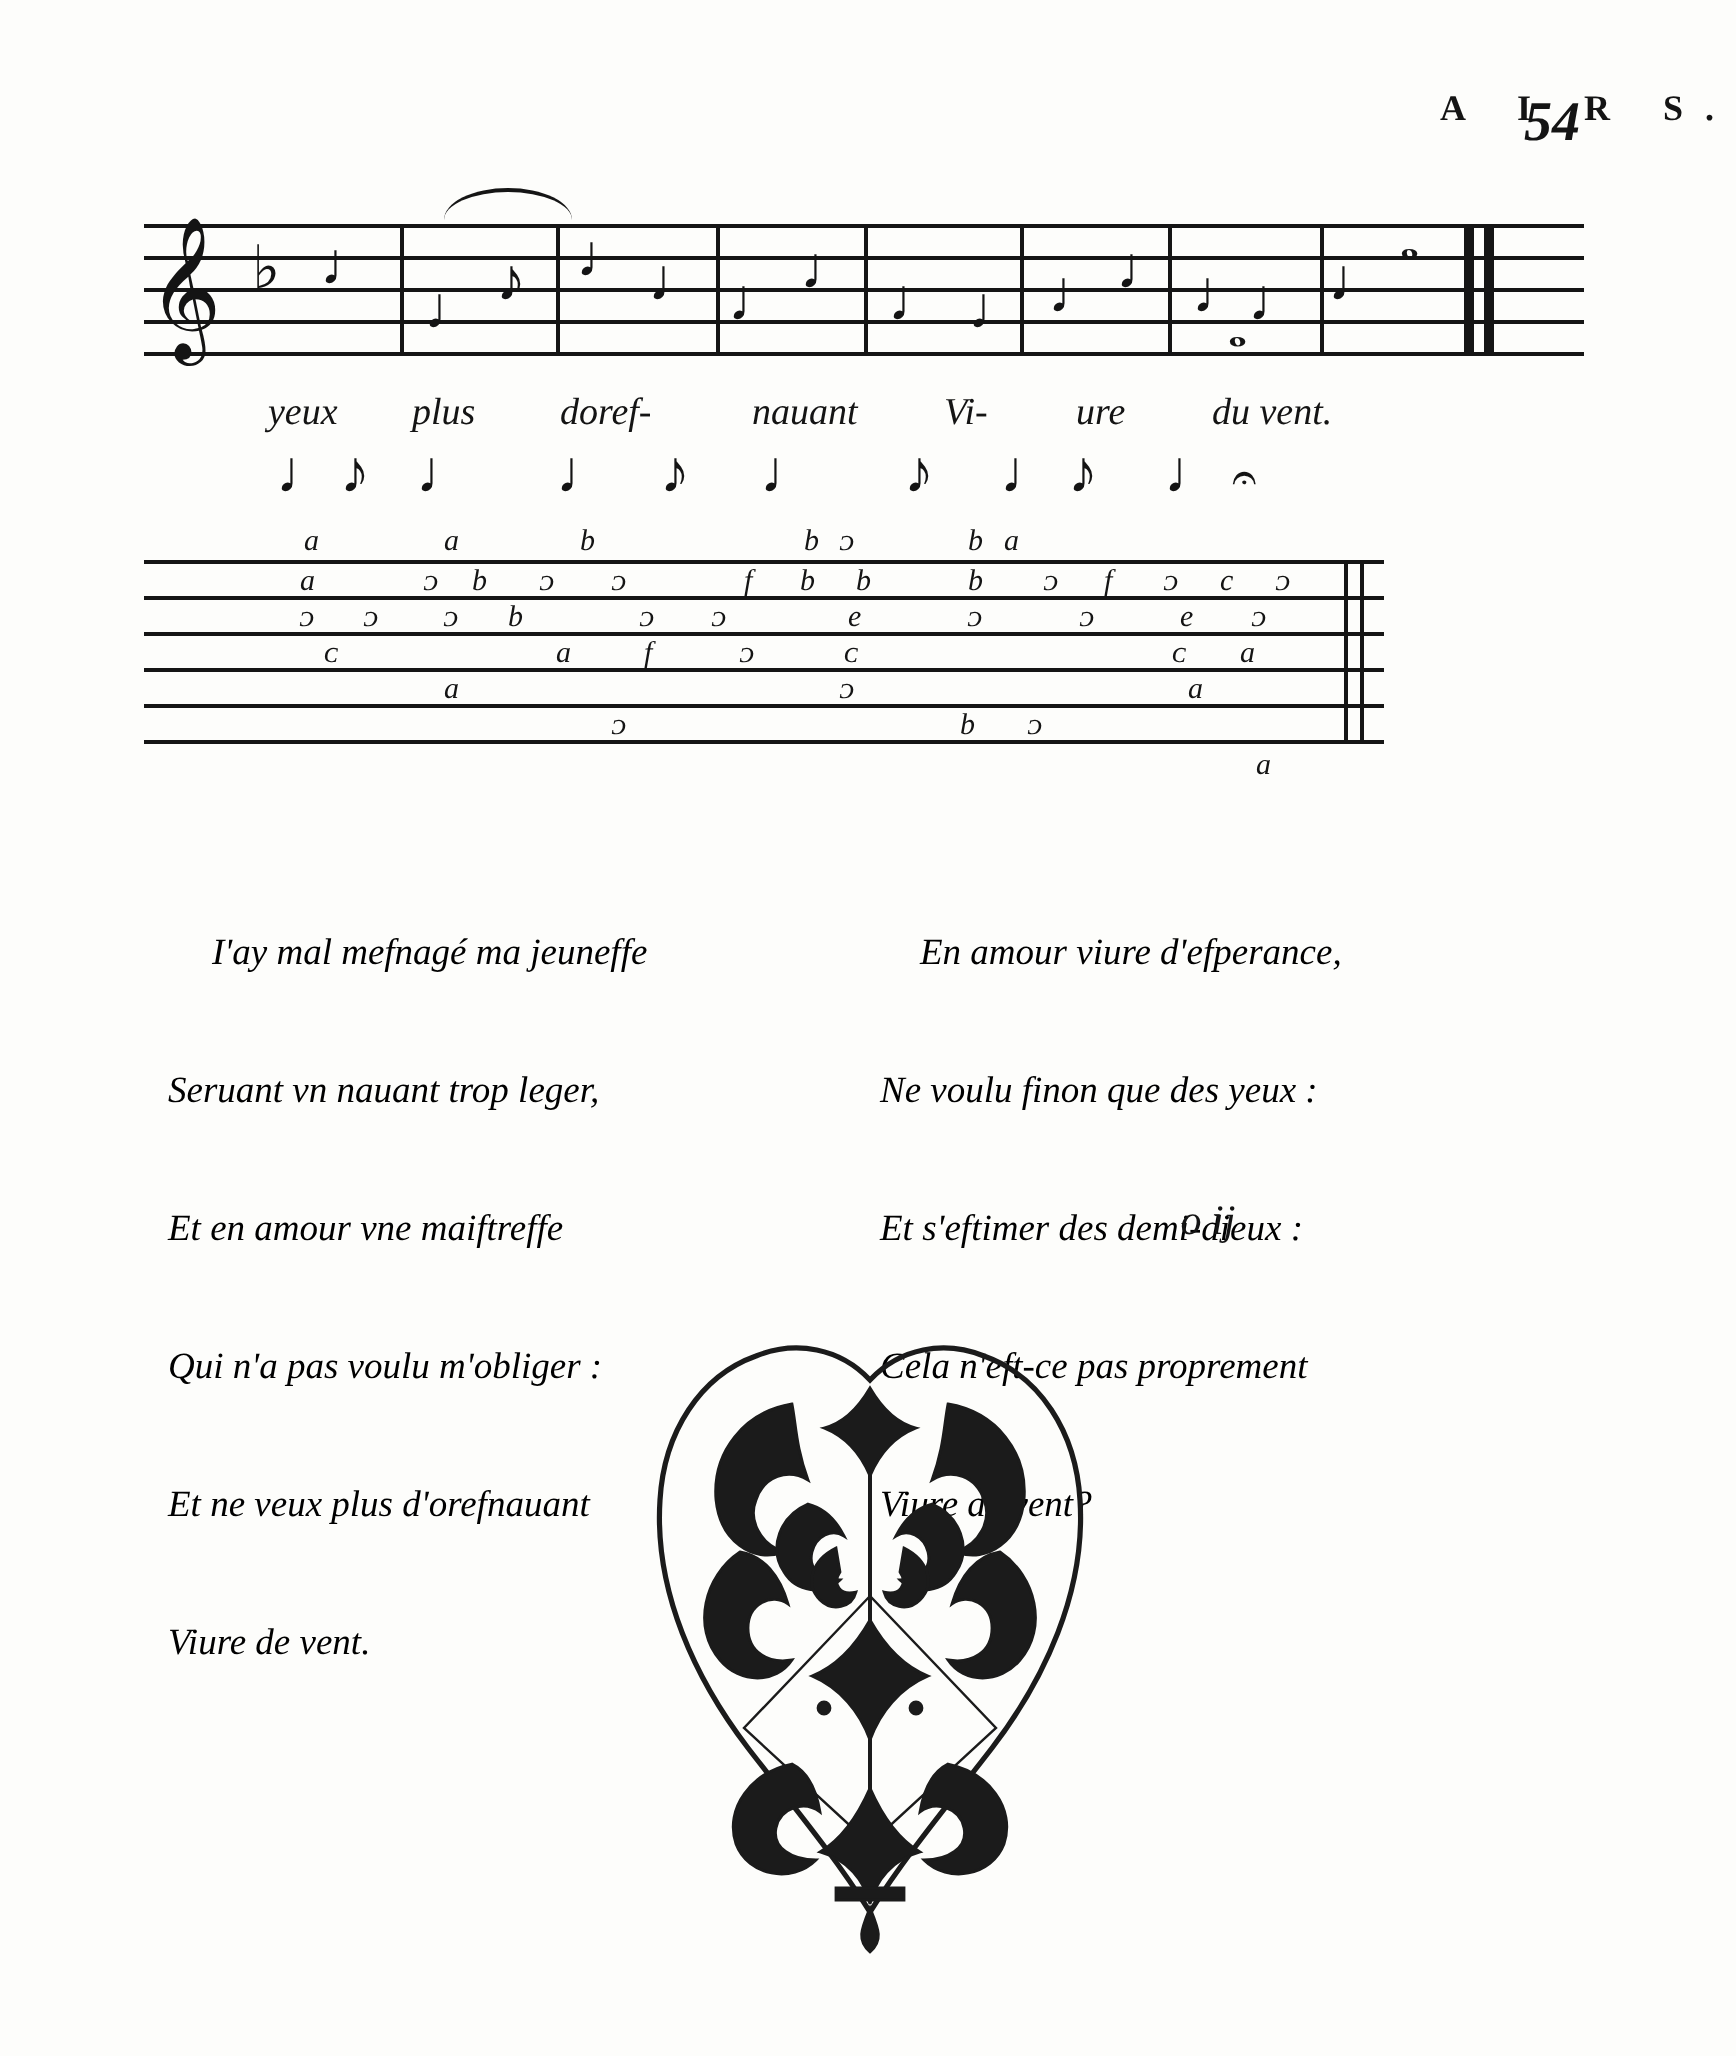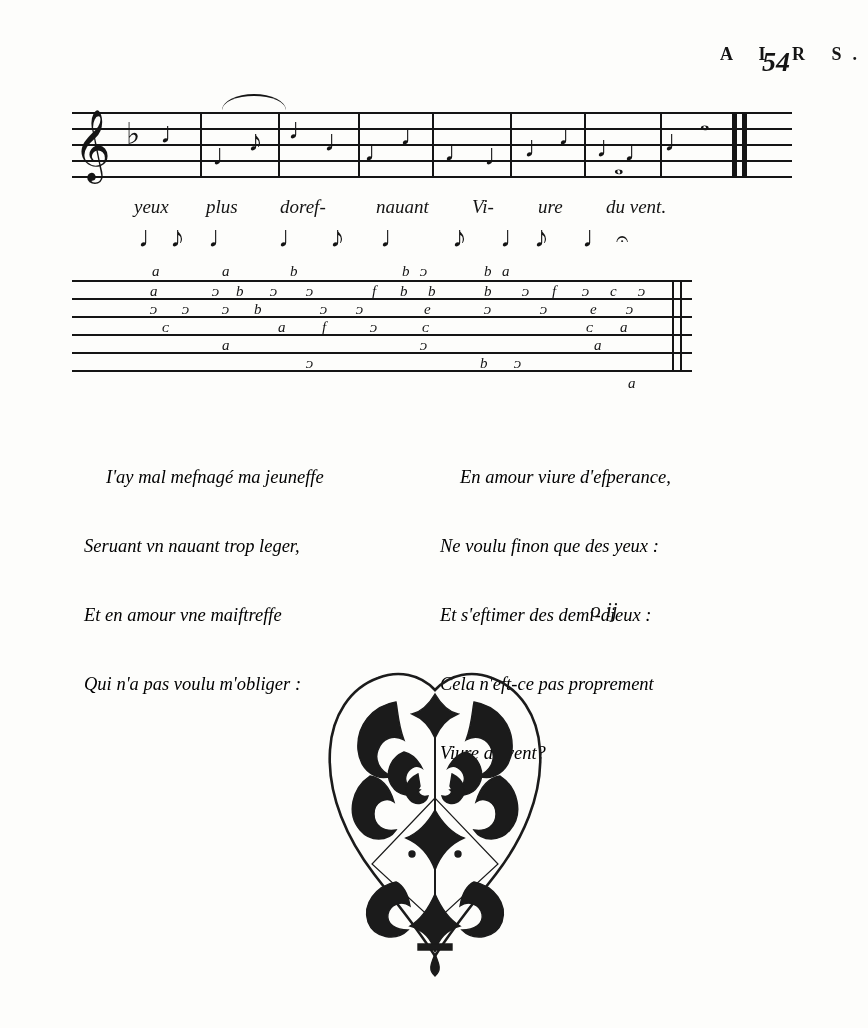--- a/index.html
+++ b/index.html
@@ -355,20 +355,22 @@
     <div class="tab-endbar" style="left:600px;"></div>
     <div class="tab-endbar" style="left:608px;"></div>
   </div>
 
   <div class="verses">
     <div class="verse-col verse-left">
       <span class="vl">I'ay mal mefnagé ma jeuneffe</span>
       <span class="vl">Seruant vn nauant trop leger,</span>
       <span class="vl">Et en amour vne maiftreffe</span>
       <span class="vl">Qui n'a pas voulu m'obliger :</span>
+      <span class="vl">Et ne veux plus d'orefnauant</span>
+      <span class="vl">Viure de vent.</span>
     </div>
     <div class="verse-col verse-right">
       <span class="vl">En amour viure d'efperance,</span>
       <span class="vl">Ne voulu finon que des yeux :</span>
       <span class="vl">Et s'eftimer des demi-dieux :</span>
       <span class="vl">Cela n'eft-ce pas proprement</span>
       <span class="vl">Viure de vent?</span>
     </div>
   </div>
 

